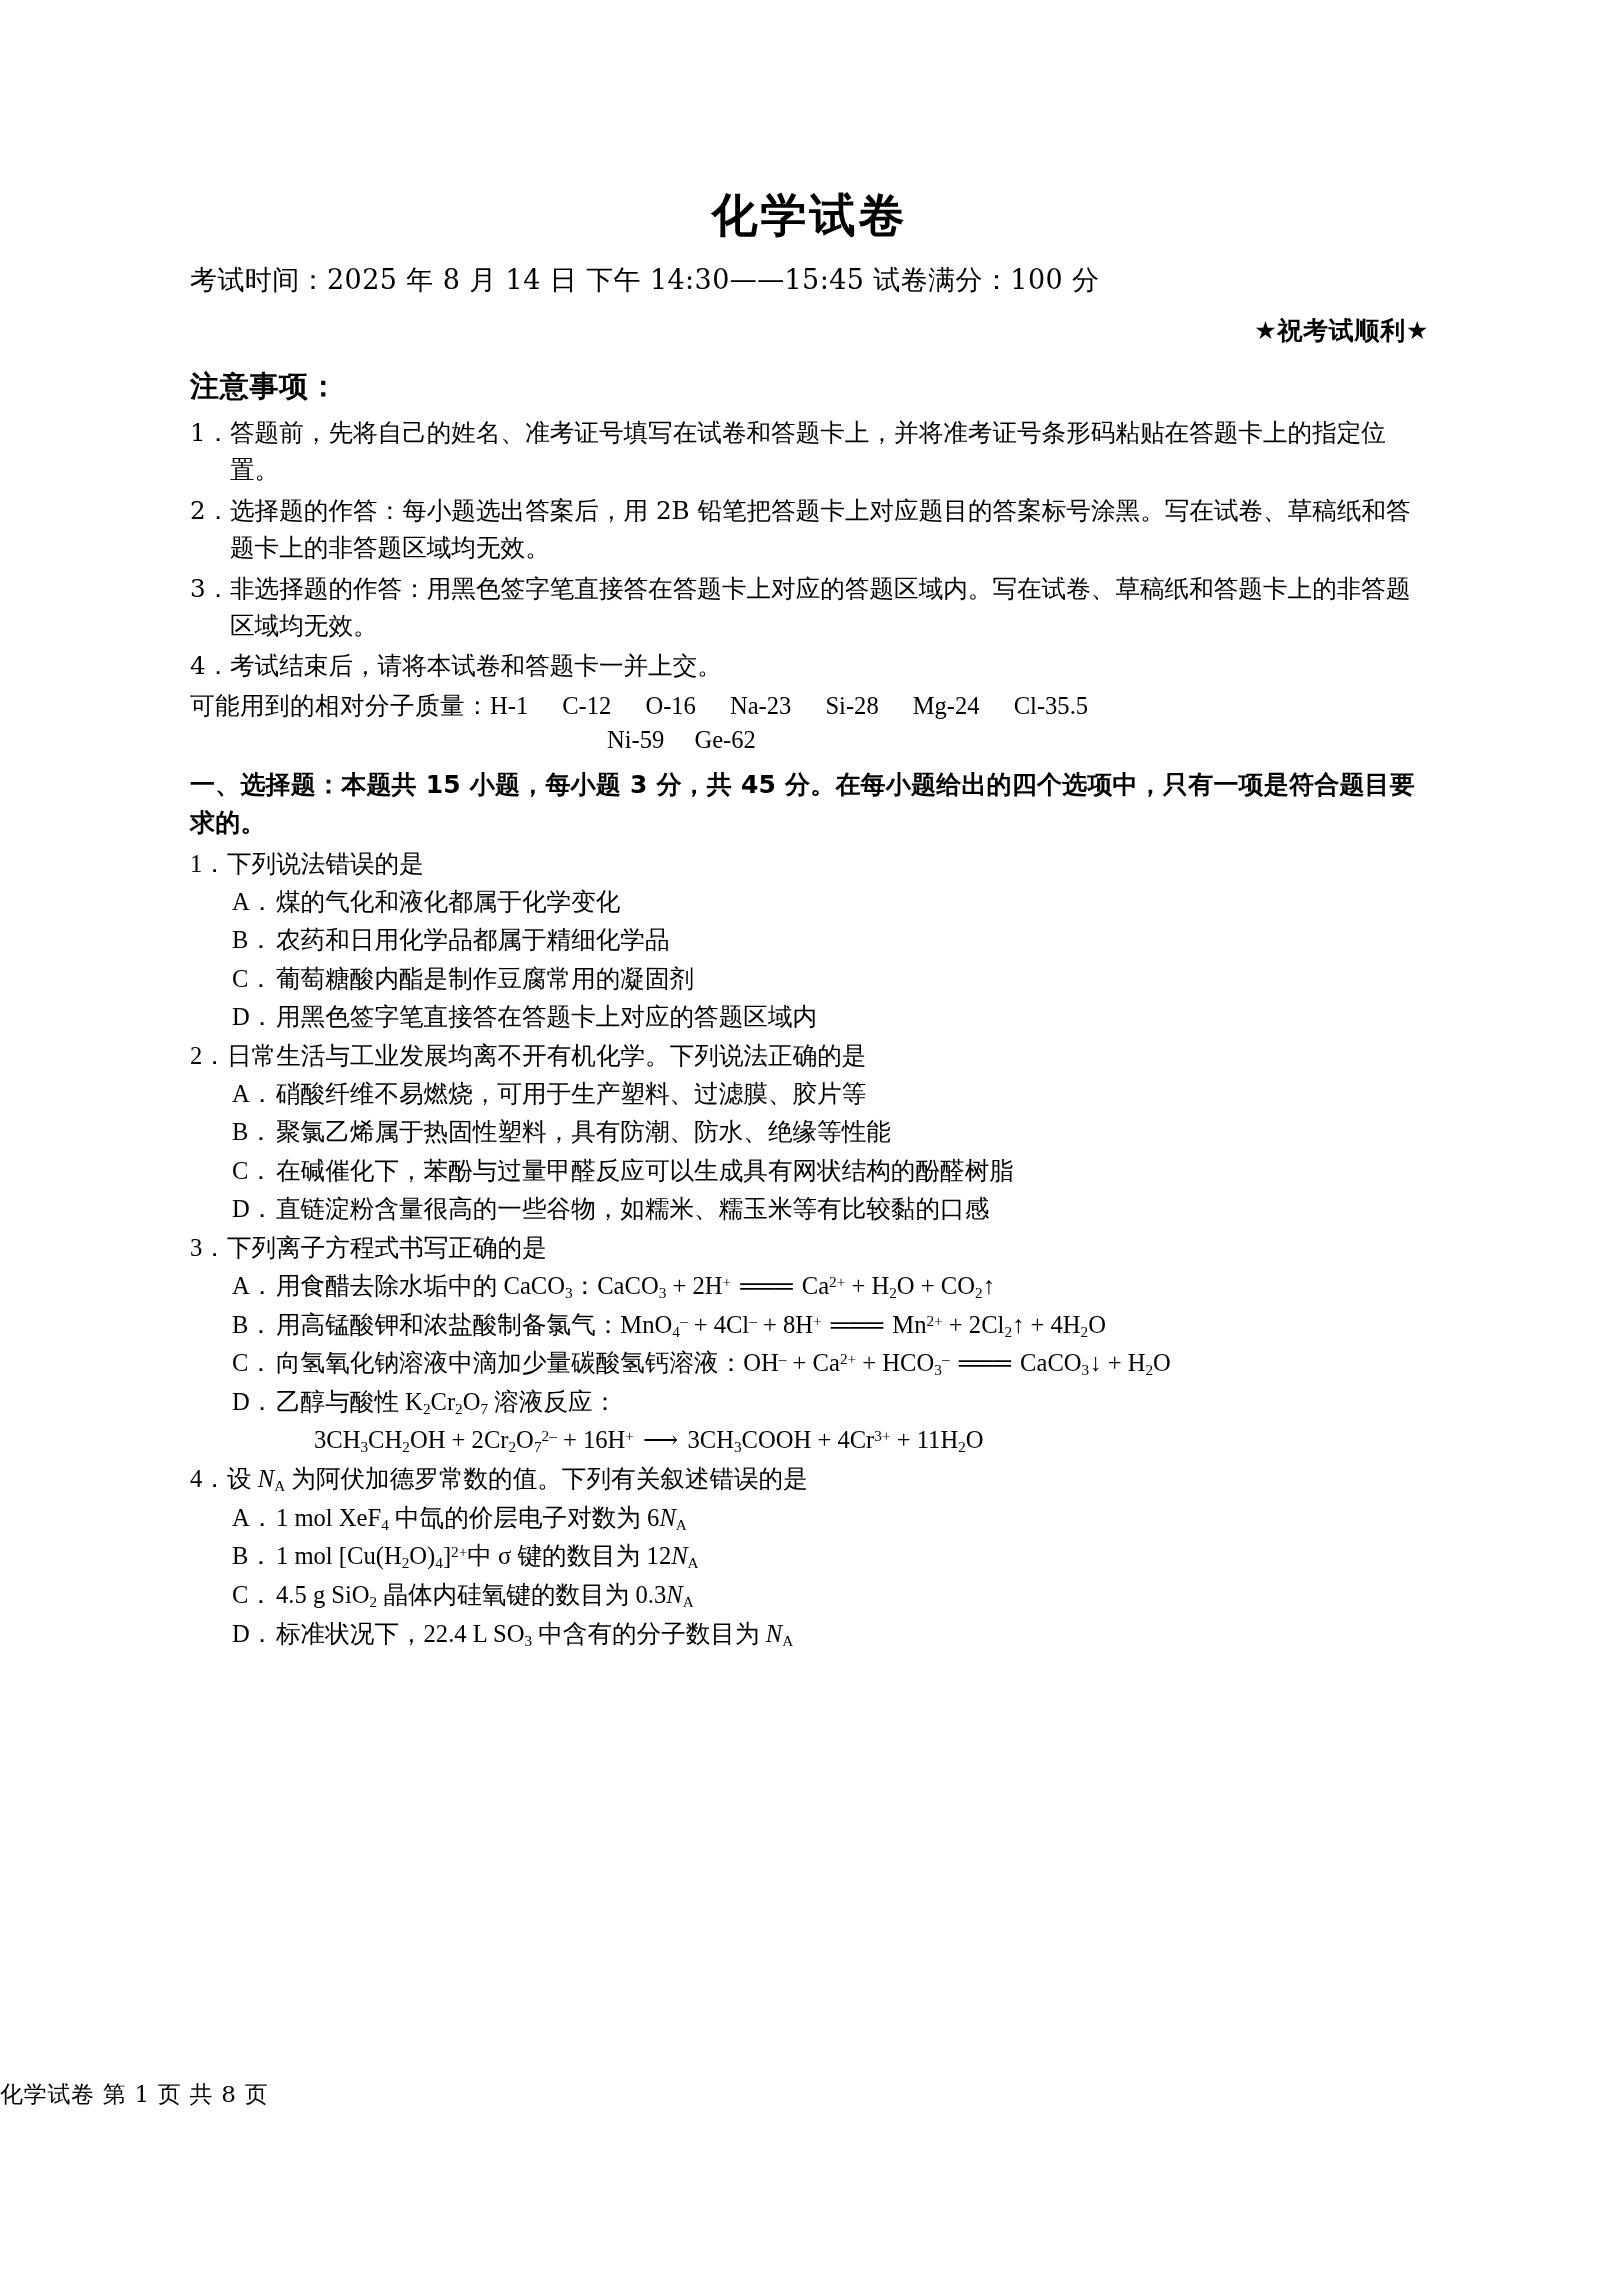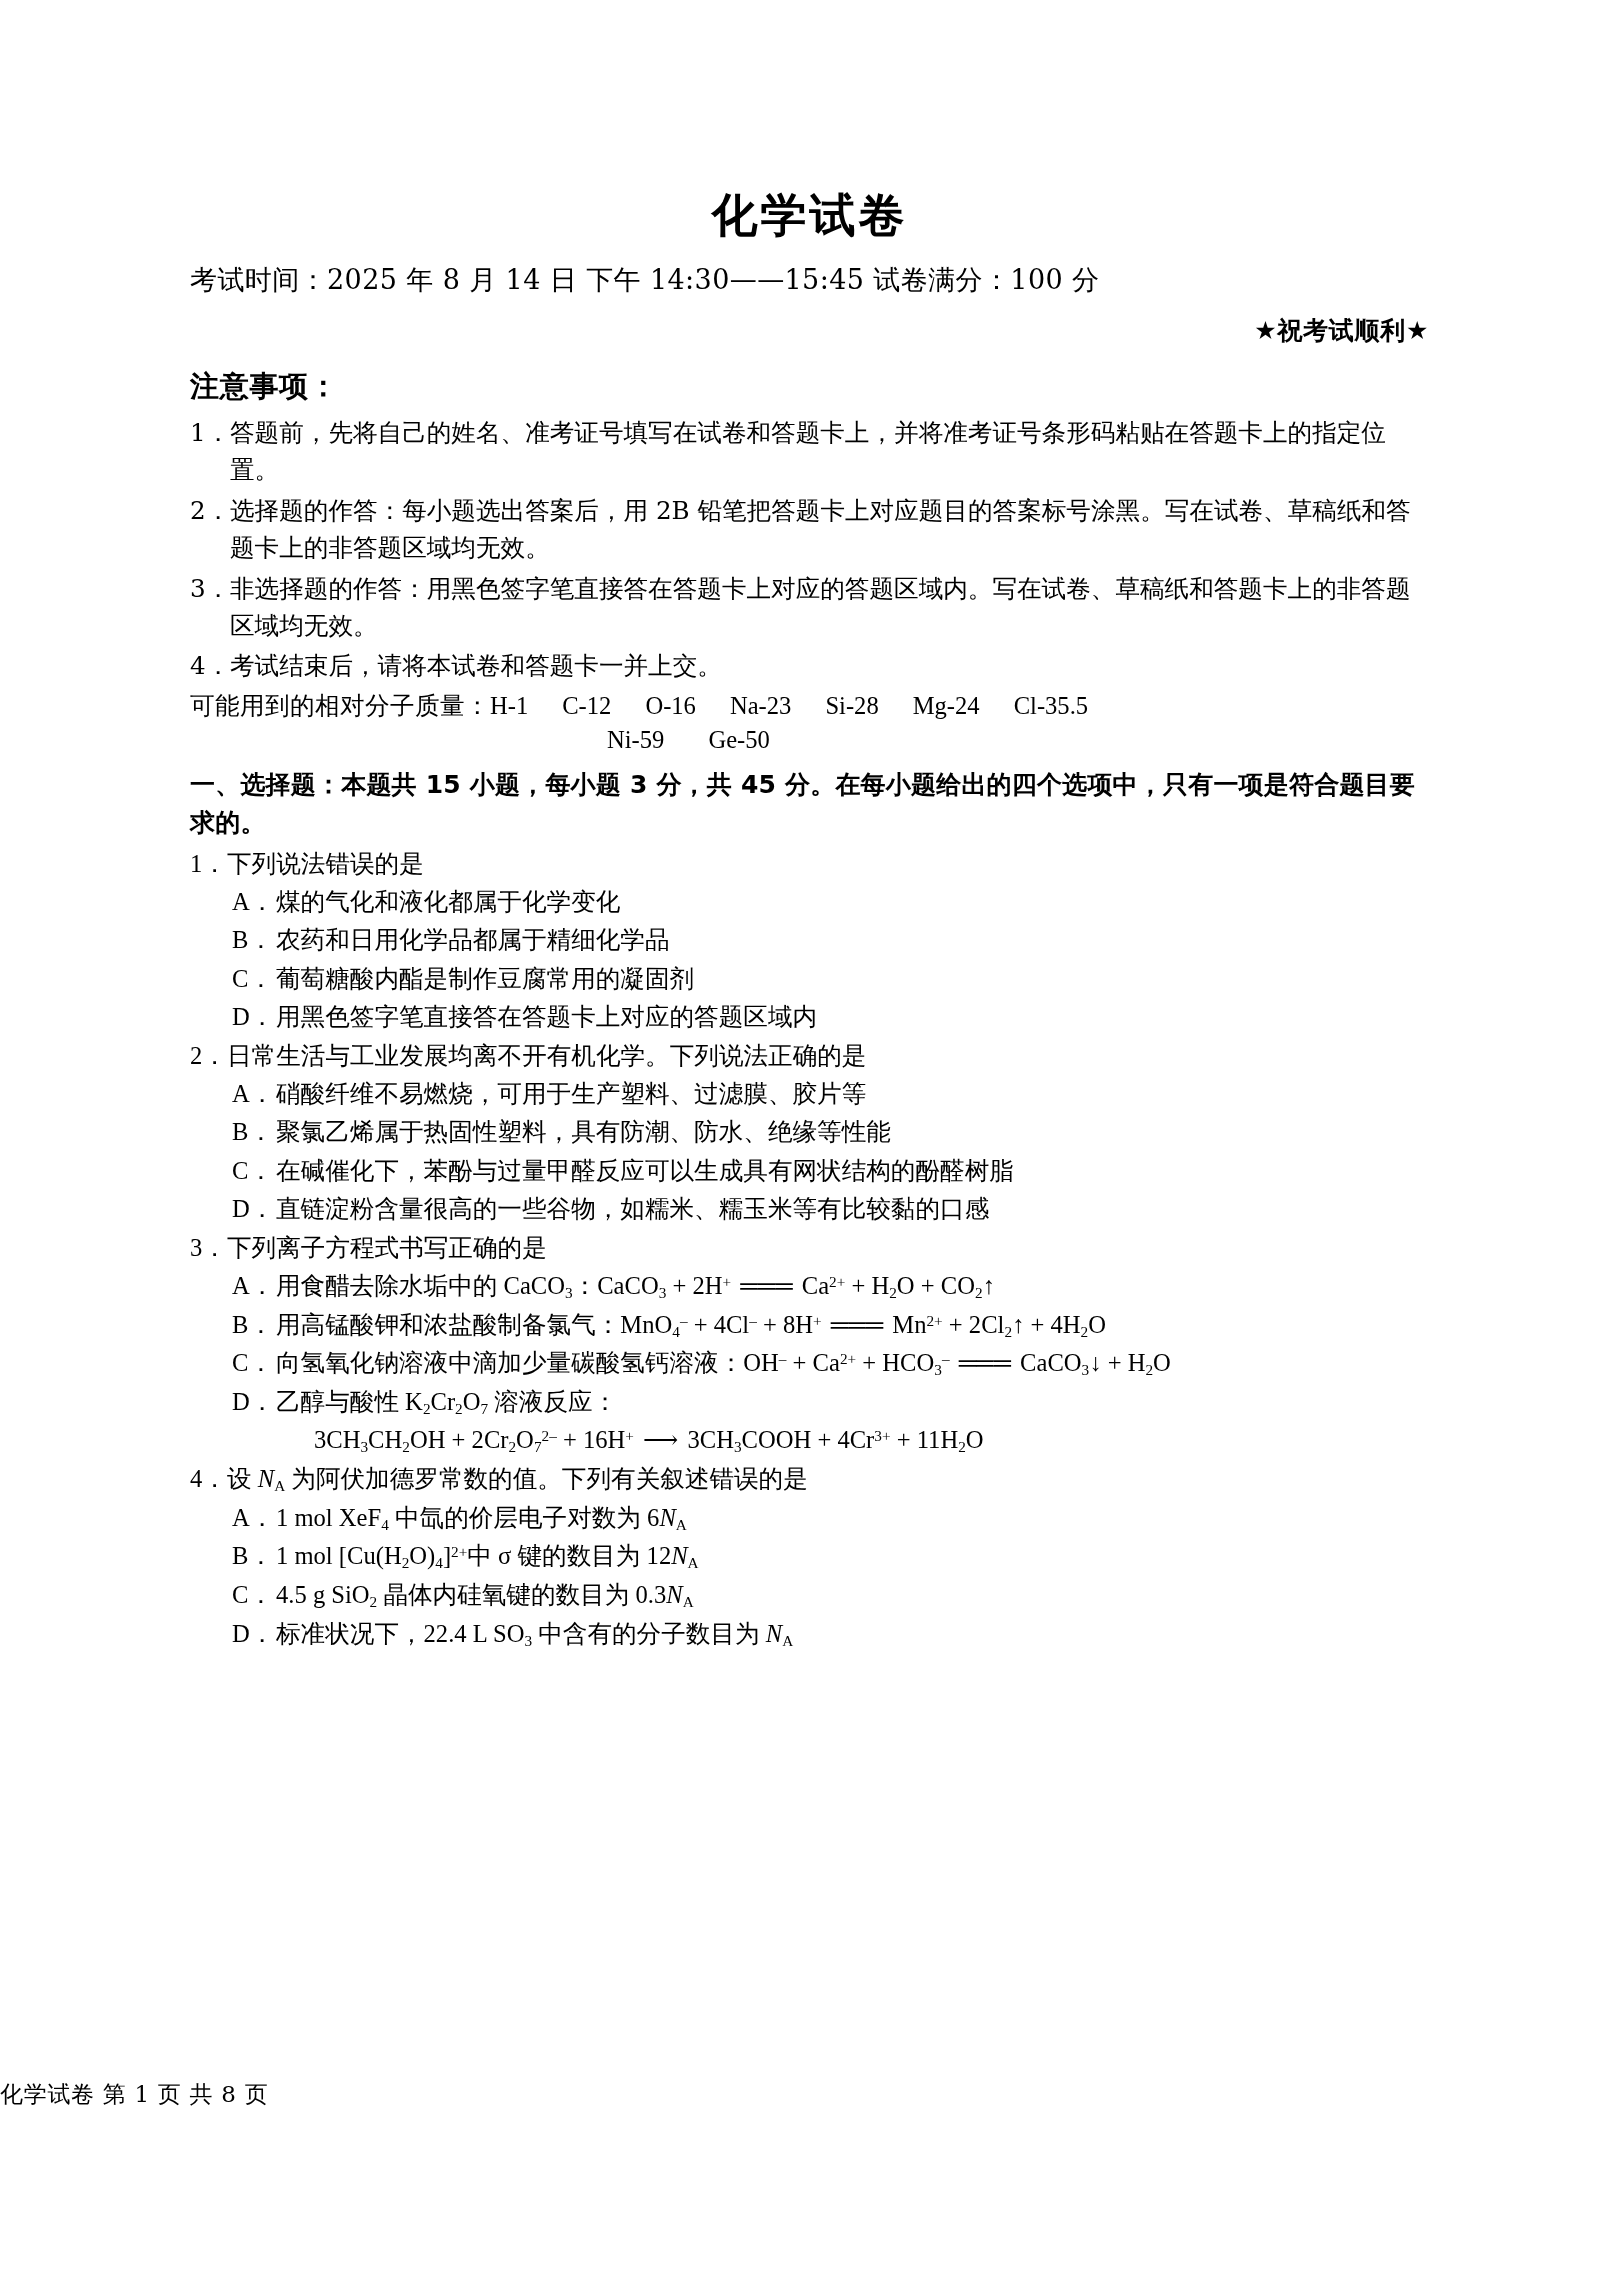--- a/index.html
+++ b/index.html
@@ -83,21 +83,21 @@
     line-height:1.5;
     margin:1.5px 0 0 0;
   }
   .masses .lbl{letter-spacing:0.4px;}
   .masses .sym{margin-left:34px;}
   .masses-2{
     margin:1.5px 0 0 0;
     font-size:24.6px;
     padding-left:417px;
   }
-  .masses-2 .sym2{margin-right:44px;}
+  .masses-2 .sym2{margin-right:30px;}
 
   
   .section-head{
     font-family:"DejaVu Sans","Liberation Sans",sans-serif;
     font-weight:bold;
     font-size:25px;
     line-height:1.5;
     margin:12px 0 4.5px 0;
     letter-spacing:0.2px;
   }
@@ -177,21 +177,21 @@
     </div>
     <div class="notice-item">
       <span class="num">4．</span>
       <span class="body">考试结束后，请将本试卷和答题卡一并上交。</span>
     </div>
 
     <div class="masses">
       <span class="lbl">可能用到的相对分子质量：</span><span>H-1</span><span class="sym">C-12</span><span class="sym">O-16</span><span class="sym">Na-23</span><span class="sym">Si-28</span><span class="sym">Mg-24</span><span class="sym">Cl-35.5</span>
     </div>
     <div class="masses-2">
-      <span class="sym2">Ni-59</span><span>Ge-50</span>
+      <span class="sym2">Ni-59</span><span>Ge-62</span>
     </div>
 
     <div class="section-head">一、选择题：本题共 15 小题，每小题 3 分，共 45 分。在每小题给出的四个选项中，只有一项是符合题目要求的。</div>
 
     <div class="q">
       <div class="q-stem">
         <span class="qn">1．</span>
         <span>下列说法错误的是</span>
       </div>
       <div class="opt">

